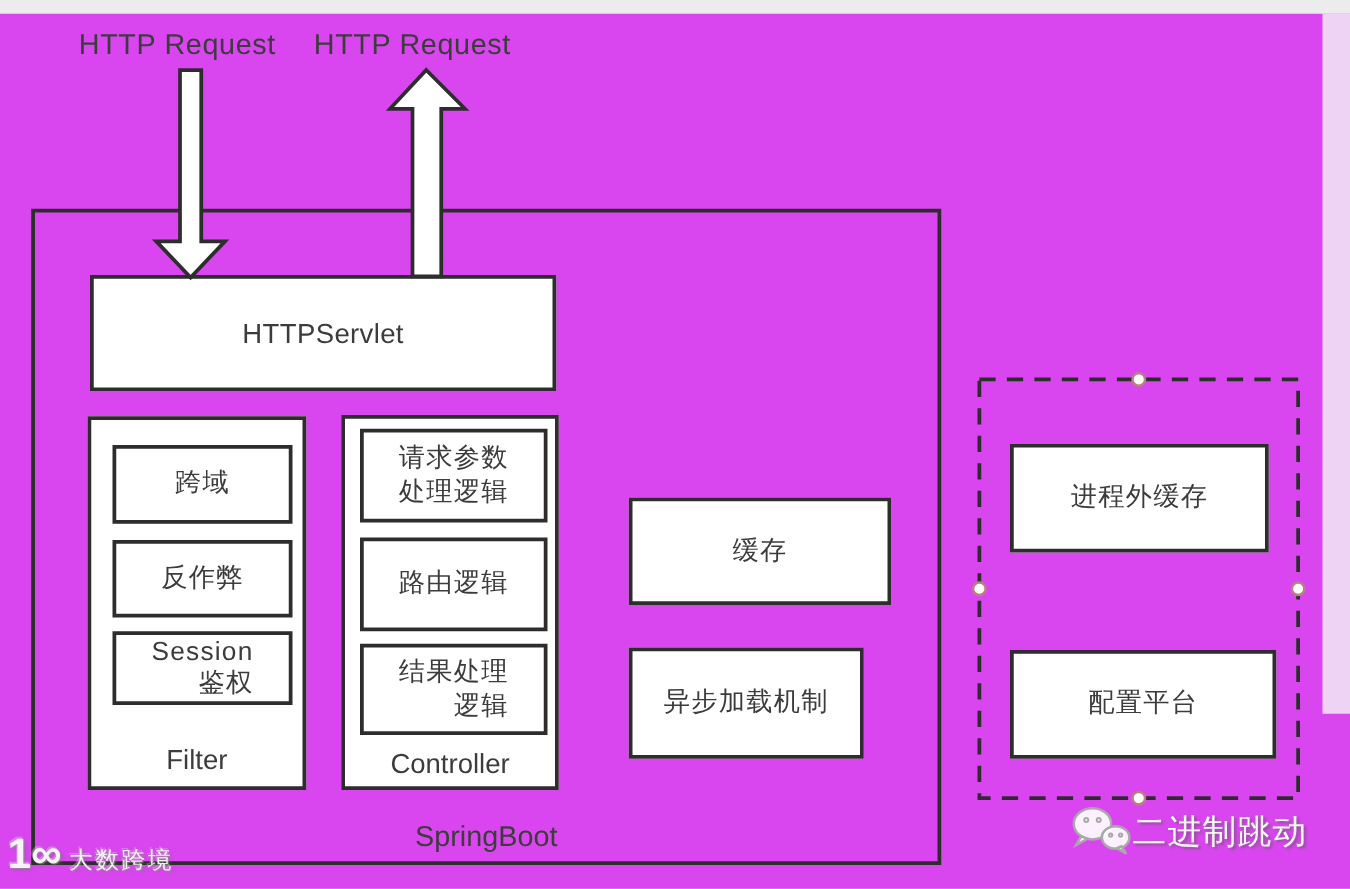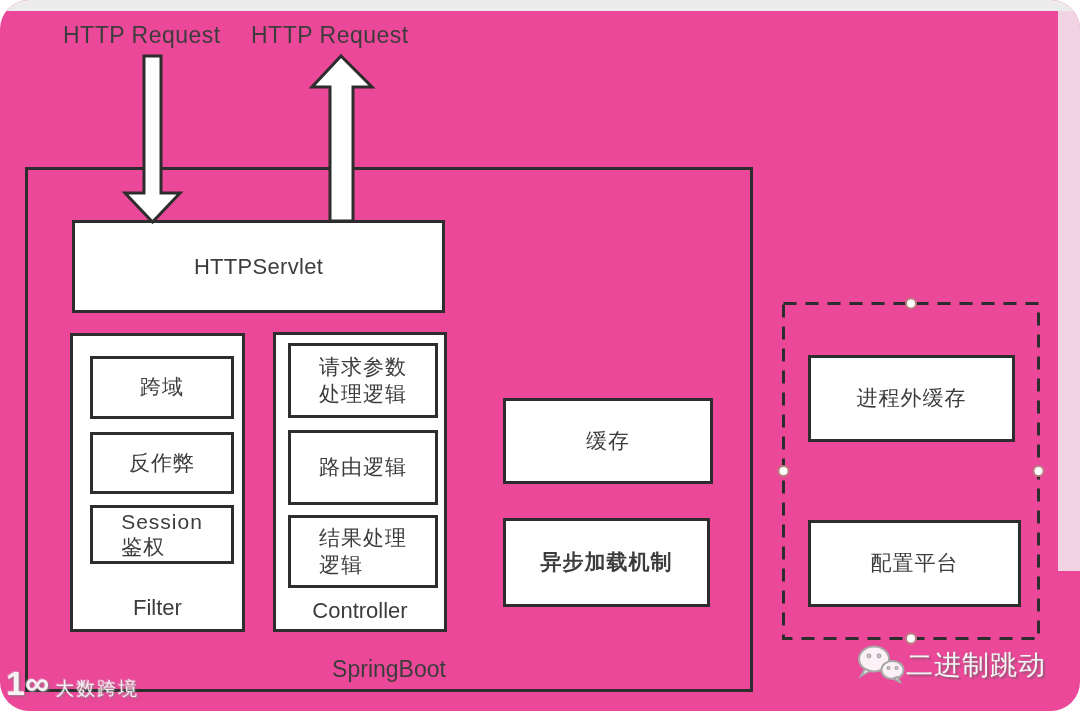--- a/index.html
+++ b/index.html
@@ -1,25 +1,25 @@
 <!DOCTYPE html>
 <html style="--line: #2d2d2d; --text: #3c3c3c; --handle: #bc7f7f; --watermark: #f7f7f7;"><head>
 <meta charset="utf-8">
 <style>
   :root { --line:#2d2d2d; --text:#3c3c3c; --handle:#bc7f7f; --watermark:#f7f7f7; }
   * { margin:0; padding:0; box-sizing:border-box; }
   body { font-family:"Liberation Sans","DejaVu Sans",sans-serif; background:#fff; }
-  .stage { position:relative; width:1080px; height:711px; background:#ec4899; overflow:hidden;border-radius:29px; }
+  .stage { position:relative; width:1080px; height:711px; background:#d946ef; overflow:hidden; }
   .edge-top { position:absolute; left:0; top:0; width:1080px; height:11px; background:#ececec; }
   .edge-right { position:absolute; right:0; top:11px; width:22px; height:560px; background:#f4f6f6; opacity:.8; }
   .toplabel { position:absolute; top:22px; font-size:23px; color:var(--text); letter-spacing:.5px; white-space:nowrap; }
   .arrow-svg { position:absolute; z-index:6; overflow:visible; }
   .arrow-svg polygon { fill:#fff; stroke:var(--line); stroke-width:3; stroke-linejoin:miter; }
   .outer-box { position:absolute; left:25px; top:167px; width:728px; height:525px; border:3px solid var(--line); z-index:1; }
-  .box { position:absolute; border:3px solid var(--line); background:#fff; display:flex; align-items:center; justify-content:center; text-align:left; z-index:3; }
+  .box { position:absolute; border:3px solid var(--line); background:#fff; display:flex; align-items:center; justify-content:center; text-align:right; z-index:3; }
   .box-label { font-size:21px; color:var(--text); white-space:pre-line; line-height:1.25; letter-spacing:1px; }
   .en-label { font-size:22px; letter-spacing:.3px; }
   .group { position:absolute; border:3px solid var(--line); background:#fff; z-index:2; }
   .group .box { z-index:3; }
   .group-title { position:absolute; left:0; right:0; bottom:8px; text-align:center; font-size:22px; color:var(--text); }
   .springboot-label { position:absolute; left:289px; top:656px; width:200px; text-align:center; font-size:23px; color:var(--text); z-index:2; }
   .dashed-svg { position:absolute; left:778px; top:298px; width:266px; height:346px; overflow:visible; z-index:2; }
   .dashed-svg rect { fill:none; stroke:var(--line); stroke-width:3; }
   .dashed-svg circle { fill:#fff; stroke:var(--handle); stroke-width:2; }
   .wm { position:absolute; display:flex; align-items:center; z-index:8; pointer-events:none; }
@@ -84,21 +84,21 @@
       <span class="box-label" style="line-height:1.15;">Session
 鉴权</span>
     </div>
     <div class="group-title">Filter</div>
   </div>
 
   <div class="box" style="left:503px; top:354px; width:210px; height:86px;margin-top:44px;">
     <span class="box-label">缓存</span>
   </div>
 
-  <div class="box" style="left:503px; top:518px; width:207px; height:89px;font-weight:bold;">
+  <div class="box" style="left:503px; top:518px; width:188px; height:89px;">
     <span class="box-label">异步加载机制</span>
   </div>
 
   <svg class="dashed-svg">
     <rect x="5.5" y="5.5" width="255" height="335" stroke-dasharray="13 9"></rect>
     <circle cx="133" cy="5.5" r="5"></circle>
     <circle cx="5.5" cy="173" r="5"></circle>
     <circle cx="260.5" cy="173" r="5"></circle>
     <circle cx="133" cy="340.5" r="5"></circle>
   </svg>

